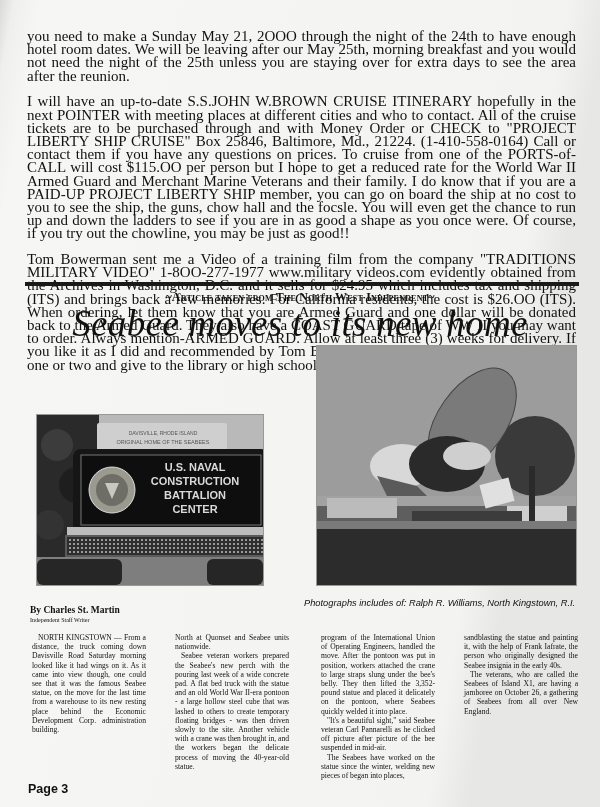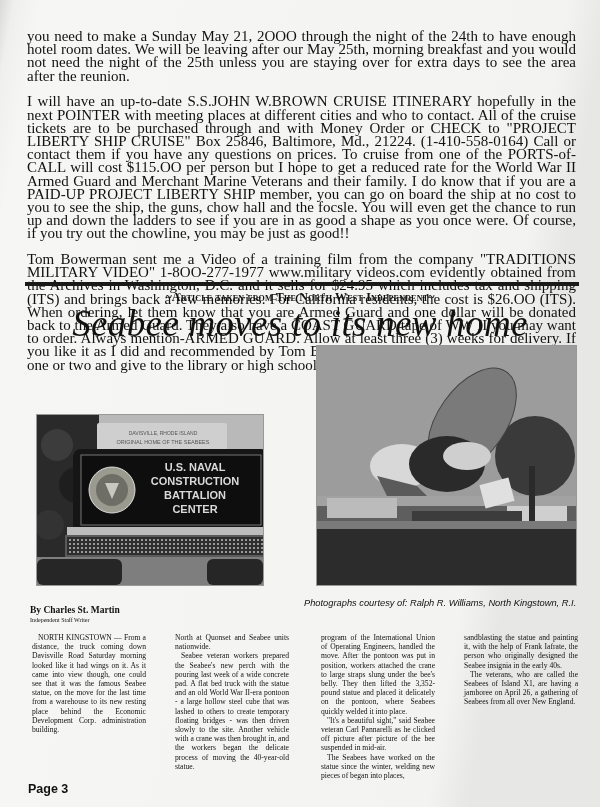--- a/index.html
+++ b/index.html
@@ -127,35 +127,35 @@
     <ellipse cx="130" cy="118" rx="38" ry="28" fill="#2a2a2a"></ellipse>
     <ellipse cx="150" cy="110" rx="24" ry="14" fill="#cfcfcf"></ellipse>
     <rect x="165" y="135" width="30" height="24" fill="#e0e0e0" transform="rotate(-15 180 147)"></rect>
     <path d="M60 130 L100 140 L110 150 L70 150 Z" fill="#5a5a5a"></path>
     <rect x="95" y="165" width="110" height="20" fill="#3c3c3c"></rect>
     <rect x="0" y="180" width="259" height="59" fill="#2c2c2c"></rect>
     <rect x="0" y="175" width="259" height="8" fill="#7a7a7a"></rect>
   </svg>
 </div>
 
-<div class="caption">Photographs courtesy of: Ralph R. Williams, North Kingstown, R.I.</div>
+<div class="caption">Photographs includes of: Ralph R. Williams, North Kingstown, R.I.</div>
 
 <div class="byline">By Charles St. Martin</div>
 <div class="byline-sub">Independent Staff Writer</div>
 
 <div class="col col1">
   <p>NORTH KINGSTOWN — From a distance, the truck coming down Davisville Road Saturday morning looked like it had wings on it. As it came into view though, one could see that it was the famous Seabee statue, on the move for the last time from a warehouse to its new resting place behind the Economic Development Corp. administration building.</p>
 </div>
 <div class="col col2">
   <p style="text-indent:0">North at Quonset and Seabee units nationwide.</p>
   <p>Seabee veteran workers prepared the Seabee's new perch with the pouring last week of a wide concrete pad. A flat bed truck with the statue and an old World War II-era pontoon - a large hollow steel cube that was lashed to others to create temporary floating bridges - was then driven slowly to the site. Another vehicle with a crane was then brought in, and the workers began the delicate process of moving the 40-year-old statue.</p>
 </div>
 <div class="col col3">
   <p style="text-indent:0">program of the International Union of Operating Engineers, handled the move. After the pontoon was put in position, workers attached the crane to large straps slung under the bee's belly. They then lifted the 3,352-pound statue and placed it delicately on the pontoon, where Seabees quickly welded it into place.</p>
   <p>"It's a beautiful sight," said Seabee veteran Carl Pannarelli as he clicked off picture after picture of the bee suspended in mid-air.</p>
   <p>The Seabees have worked on the statue since the winter, welding new pieces of began into places,</p>
 </div>
 <div class="col col4">
   <p style="text-indent:0">sandblasting the statue and painting it, with the help of Frank Iafrate, the person who originally designed the Seabee insignia in the early 40s.</p>
-  <p>The veterans, who are called the Seabees of Island X1, are having a jamboree on April 26, a gathering of Seabees from all over New England.</p>
+  <p>The veterans, who are called the Seabees of Island X1, are having a jamboree on October 26, a gathering of Seabees from all over New England.</p>
 </div>
 
 <div class="page-num">Page 3</div>
 
 </body></html>

